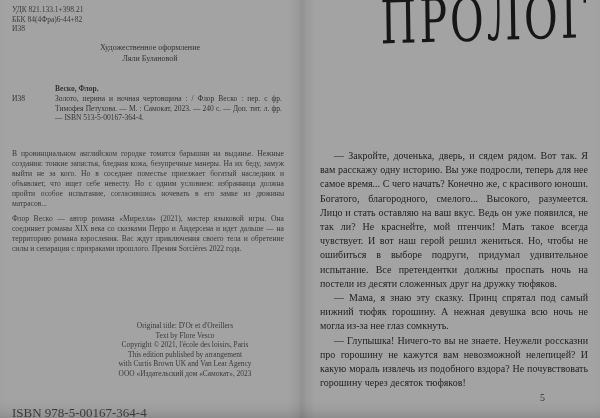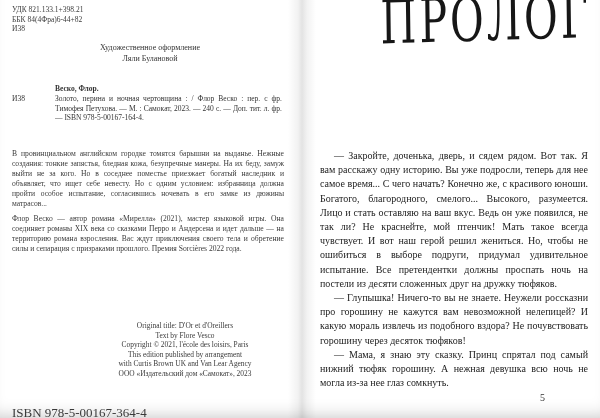--- a/index.html
+++ b/index.html
@@ -1,18 +1,18 @@
 <!DOCTYPE html>
 <html><head>
 <meta charset="utf-8">
 <style>
   html,body { margin:0; padding:0; background:#ddddda; }
   .spread {
     position:relative; width:600px; height:418px; margin:0 auto;
-    background:#ffffff; overflow:hidden;
+    background:#a3a3a3; overflow:hidden;
     font-family:"Liberation Serif","DejaVu Serif",serif;
     color:#2b2b2b;
     box-shadow: inset 0 -14px 18px -14px rgba(0,0,0,0.25);
   }
   
   .spine {
     position:absolute; left:288px; top:0; width:28px; height:100%;
     background:linear-gradient(90deg, rgba(0,0,0,0) 0%, rgba(0,0,0,0.05) 35%,
       rgba(0,0,0,0.11) 50%, rgba(0,0,0,0.05) 68%, rgba(0,0,0,0) 100%);
     pointer-events:none;
@@ -72,21 +72,21 @@
 
     <div class="design-credit">
       <div>Художественное оформление</div>
       <div>Ляли Булановой</div>
     </div>
 
     <div class="catalog">
       <div class="catalog-author">Веско, Флор.</div>
       <div class="catalog-row">
         <div class="catalog-code">И38</div>
-        <div class="catalog-entry">Золото, перина и ночная чертовщина : / Флор Веско : пер. с фр. Тимофея Петухова. — М. : Самокат, 2023. — 240 с. — Доп. тит. л. фр. — ISBN 978-5-00167-164-4.</div>
+        <div class="catalog-entry">Золото, перина и ночная чертовщина : / Флор Веско : пер. с фр. Тимофея Петухова. — М. : Самокат, 2023. — 240 с. — Доп. тит. л. фр. — ISBN 513-5-00167-364-4.</div>
       </div>
     </div>
 
     <div class="annotation">
       <p>В провинциальном английском городке томятся барышни на выданье. Нежные создания: тонкие запястья, бледная кожа, безупречные манеры. На их беду, замуж выйти не за кого. Но в соседнее поместье приезжает богатый наследник и объявляет, что ищет себе невесту. Но с одним условием: избранница должна пройти особое испытание, согласившись ночевать в его замке из дюжины матрасов...</p>
       <p>Флор Веско — автор романа «Мирелла» (2021), мастер языковой игры. Она соединяет романы XIX века со сказками Перро и Андерсена и идет дальше — на территорию романа взросления. Вас ждут приключения своего тела и обретение силы и сепарация с призраками прошлого. Премия Sorcières 2022 года.</p>
     </div>
 
     <div class="copyright">
       <div>Original title: D'Or et d'Oreillers</div>
@@ -103,20 +103,20 @@
   <div class="spine"></div>
 
   <div class="page page-right">
 
     <div class="chapter-title-wrap">
       <span class="chapter-title">Пролог</span>
     </div>
 
     <div class="body-text">
       <p>— Закройте, доченька, дверь, и сядем рядом. Вот так. Я вам расскажу одну историю. Вы уже подросли, теперь для нее самое время... С чего начать? Конечно же, с красивого юноши. Богатого, благородного, смелого... Высокого, разумеется. Лицо и стать оставляю на ваш вкус. Ведь он уже появился, не так ли? Не краснейте, мой птенчик! Мать такое всегда чувствует. И вот наш герой решил жениться. Но, чтобы не ошибиться в выборе подруги, придумал удивительное испытание. Все претендентки должны проспать ночь на постели из десяти сложенных друг на дружку тюфяков.</p>
+      <p>— Мама, я знаю эту сказку. Принц спрятал под самый нижний тюфяк горошину. А нежная девушка всю ночь не могла из-за нее глаз сомкнуть.</p>
       <p>— Глупышка! Ничего-то вы не знаете. Неужели россказни про горошину не кажутся вам невозможной нелепицей? И какую мораль извлечь из подобного вздора? Не почувствовать горошину через десяток тюфяков!</p>
-      <p>— Мама, я знаю эту сказку. Принц спрятал под самый нижний тюфяк горошину. А нежная девушка всю ночь не могла из-за нее глаз сомкнуть.</p>
     </div>
 
     <div class="page-number">5</div>
   </div>
 
 </div>
 
 </body></html>

